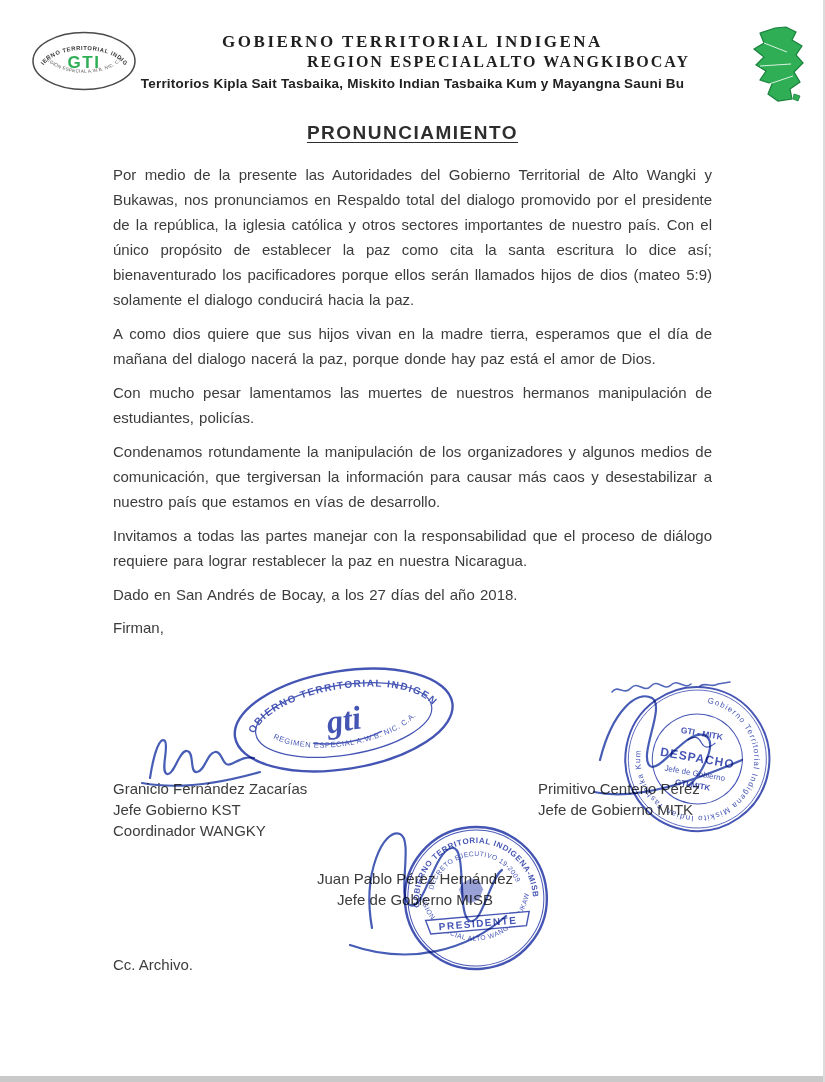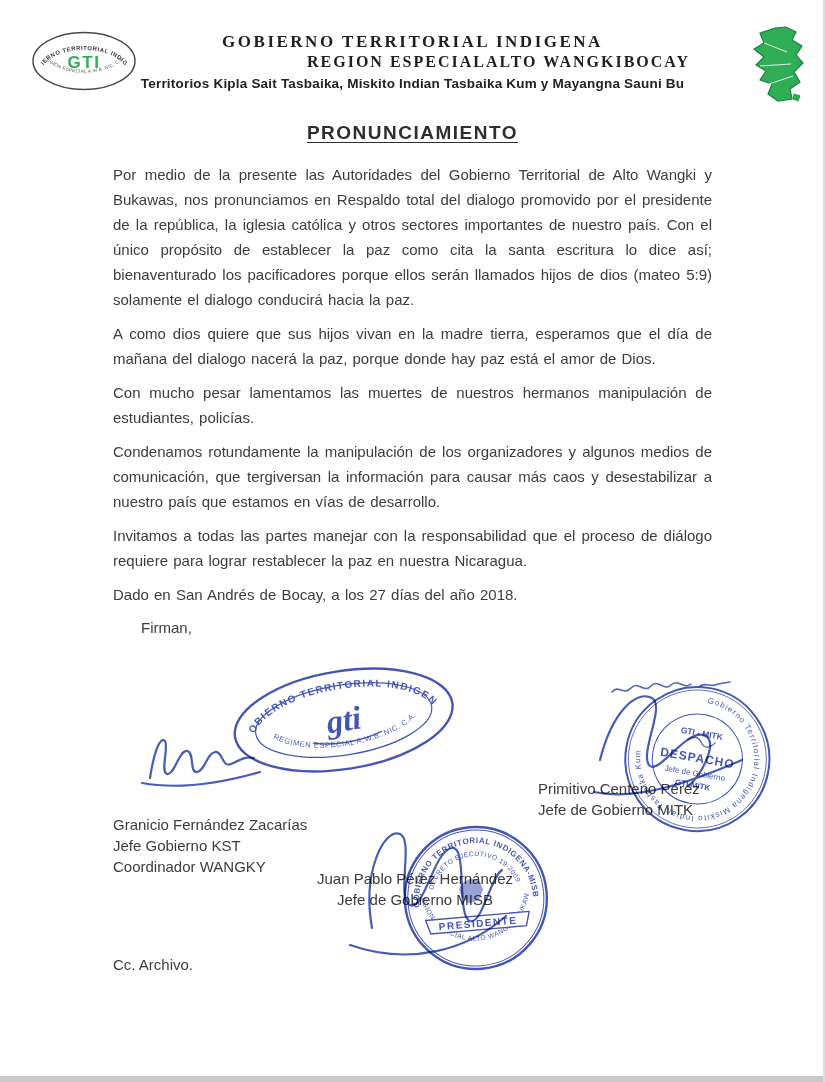--- a/index.html
+++ b/index.html
@@ -36,24 +36,24 @@
     text-align: center; font-weight: bold; font-size: 19px;
     letter-spacing: 1.5px; color: #2e2e2e;
     text-decoration: underline; text-underline-offset: 3px;
     margin-top: 24px; margin-bottom: 18px;
   }
   .body-text { padding: 0 113px; }
   .body-text p {
     font-size: 15px; line-height: 25px; text-align: justify;
     margin: 0 0 9px 0; color: #3c3c3c; word-spacing: 1px;
   }
-  .firman { font-size: 15px; margin-top: 12px; color: #3c3c3c; margin-left: 28px; }
+  .firman { font-size: 15px; margin-top: 12px; color: #3c3c3c; }
   
   .sig-text { position: absolute; font-size: 15px; line-height: 21px; color: #3c3c3c; z-index: 1; }
-  .sig-left   { left: 113px; top: 814px; }
+  .sig-left   { left: 113px; top: 778px; }
   .sig-right  { left: 538px; top: 778px; }
   .sig-center { left: 295px; top: 868px; width: 240px; text-align: center; }
   .cc-line { position: absolute; left: 113px; top: 956px; font-size: 15px; color: #3c3c3c; }
   
   .stamp { position: absolute; z-index: 4; mix-blend-mode: multiply; opacity: 0.88; }
   .stamp-oval { left: 230px; top: 668px; transform: rotate(-9deg); }
   .stamp-mitk { left: 622px; top: 684px; transform: rotate(10deg); }
   .stamp-misb { left: 400px; top: 824px; transform: rotate(-5deg); }
   .ink-overlay { position: absolute; inset: 0; z-index: 5; pointer-events: none; mix-blend-mode: multiply; }
   .scan-edge-bottom { position: absolute; left: 0; right: 0; bottom: 0; height: 6px; background: #c9c9c9; }

